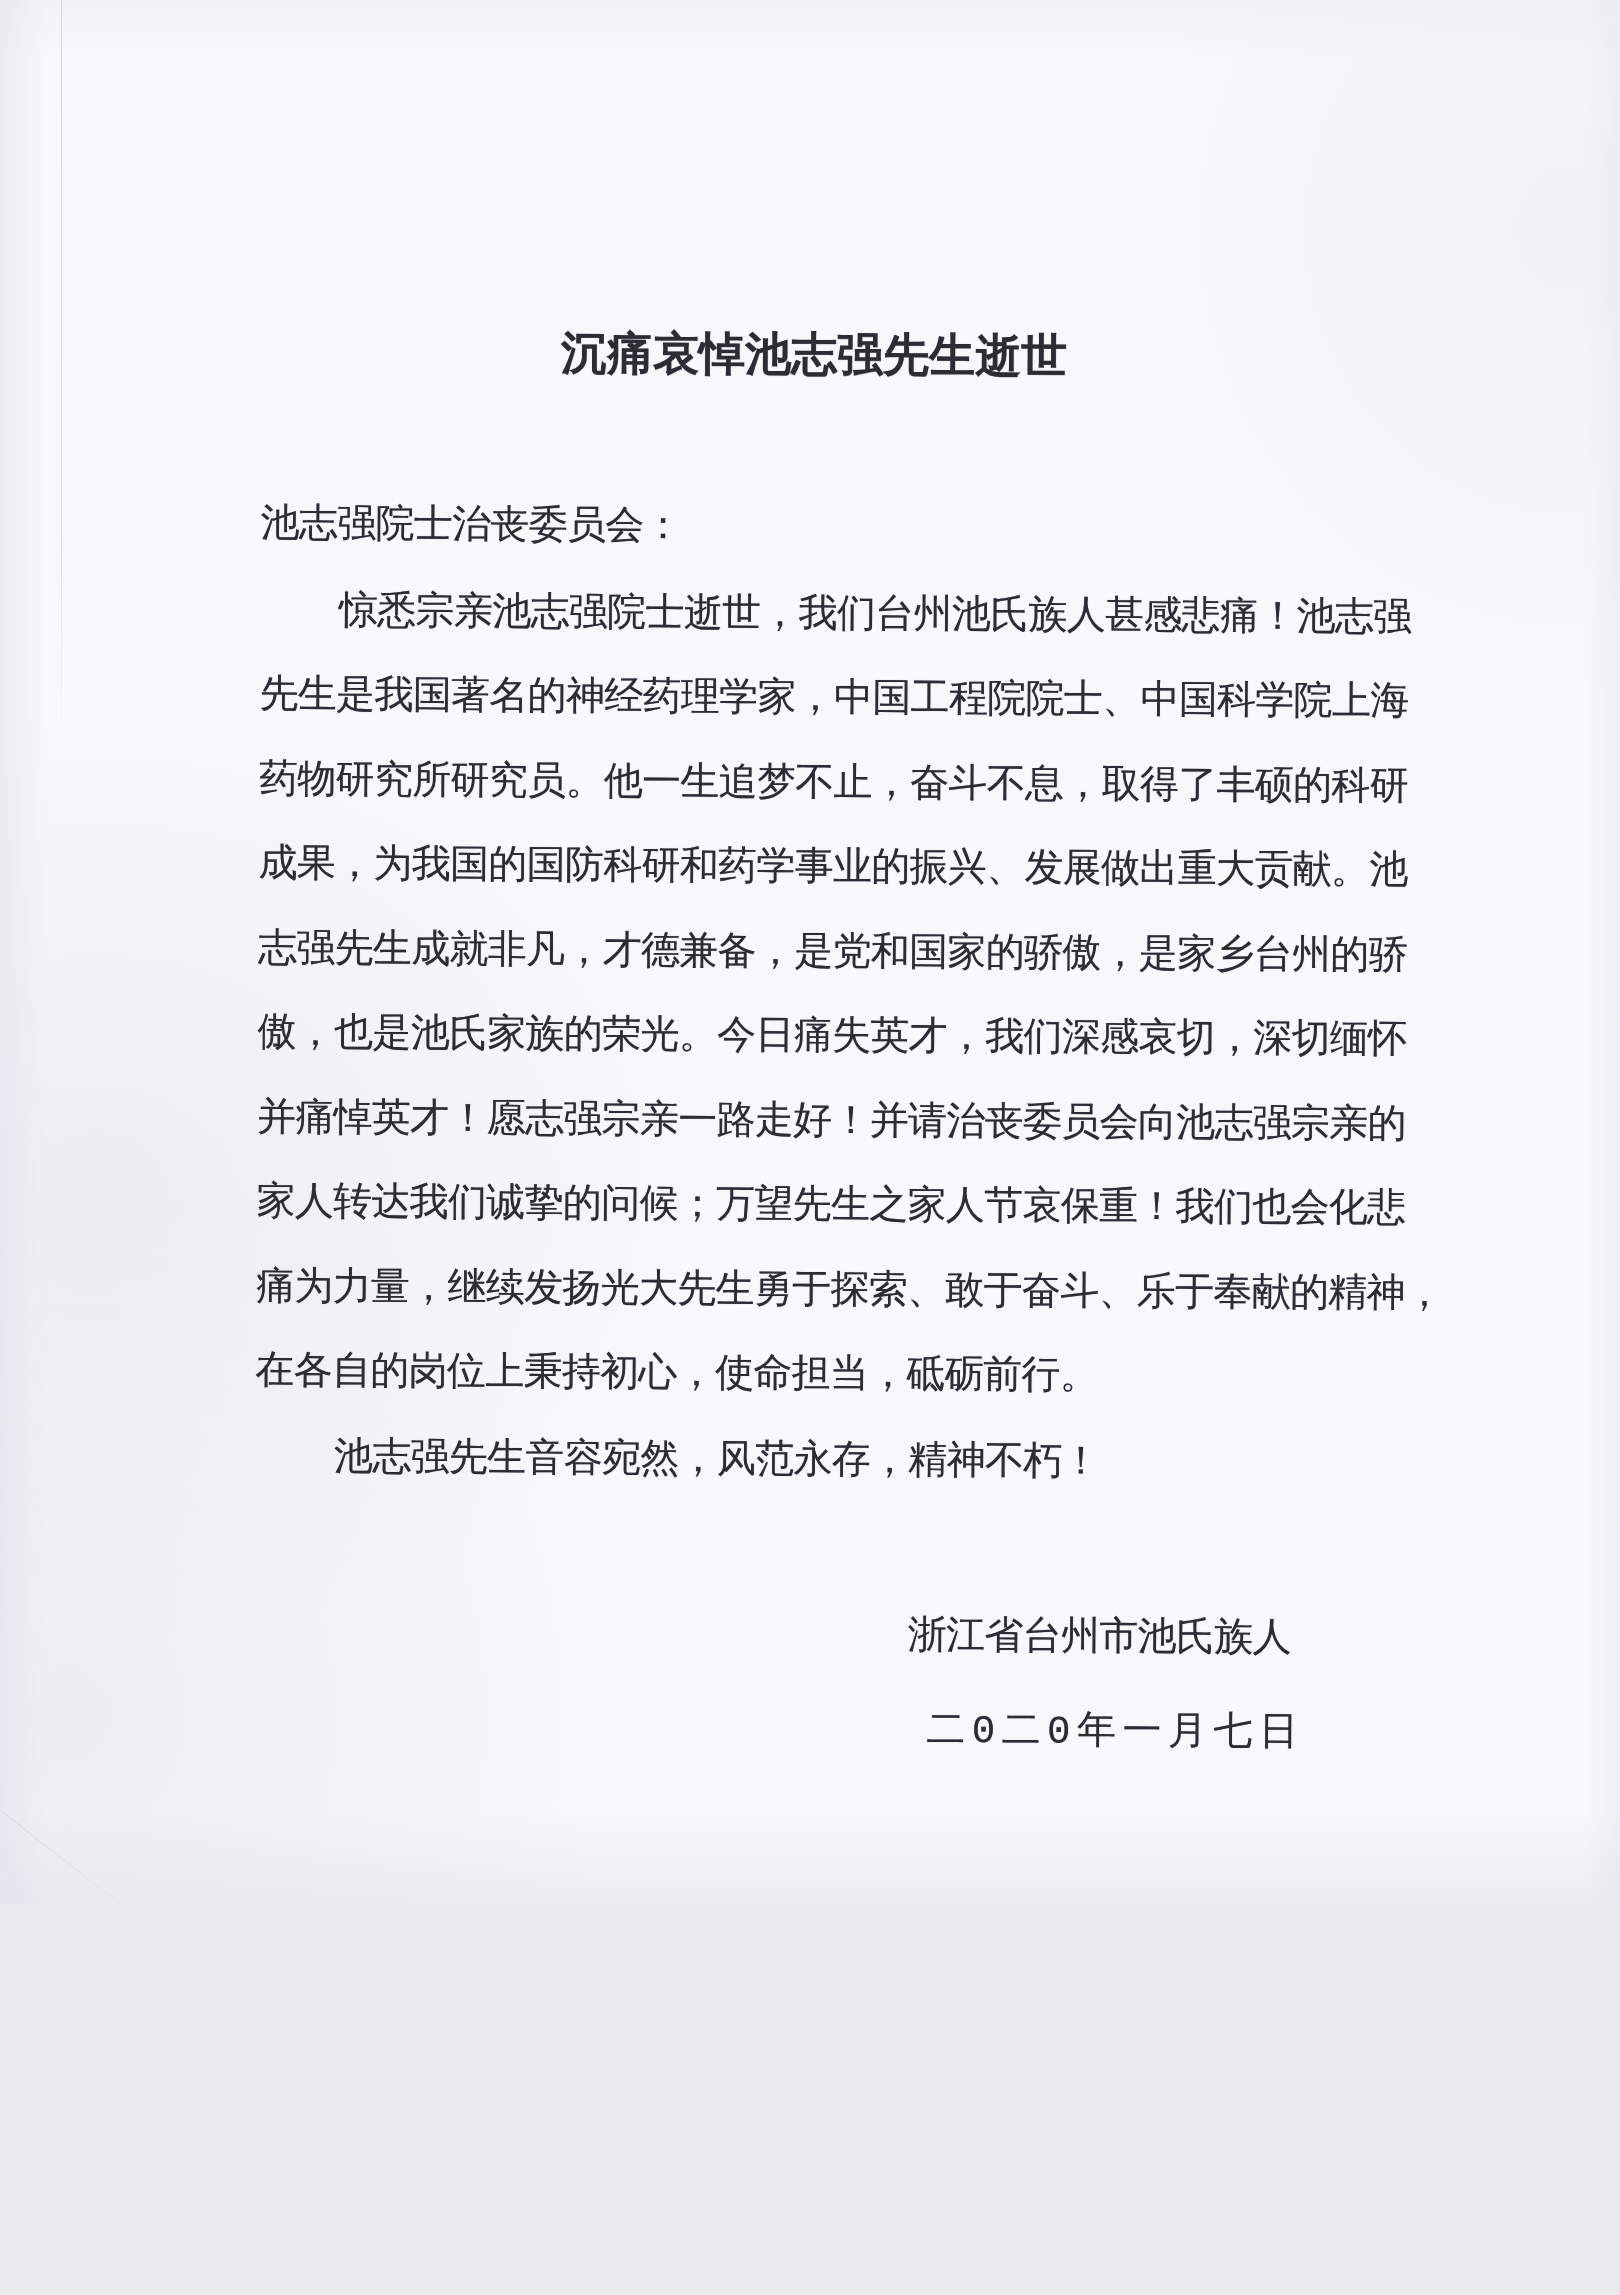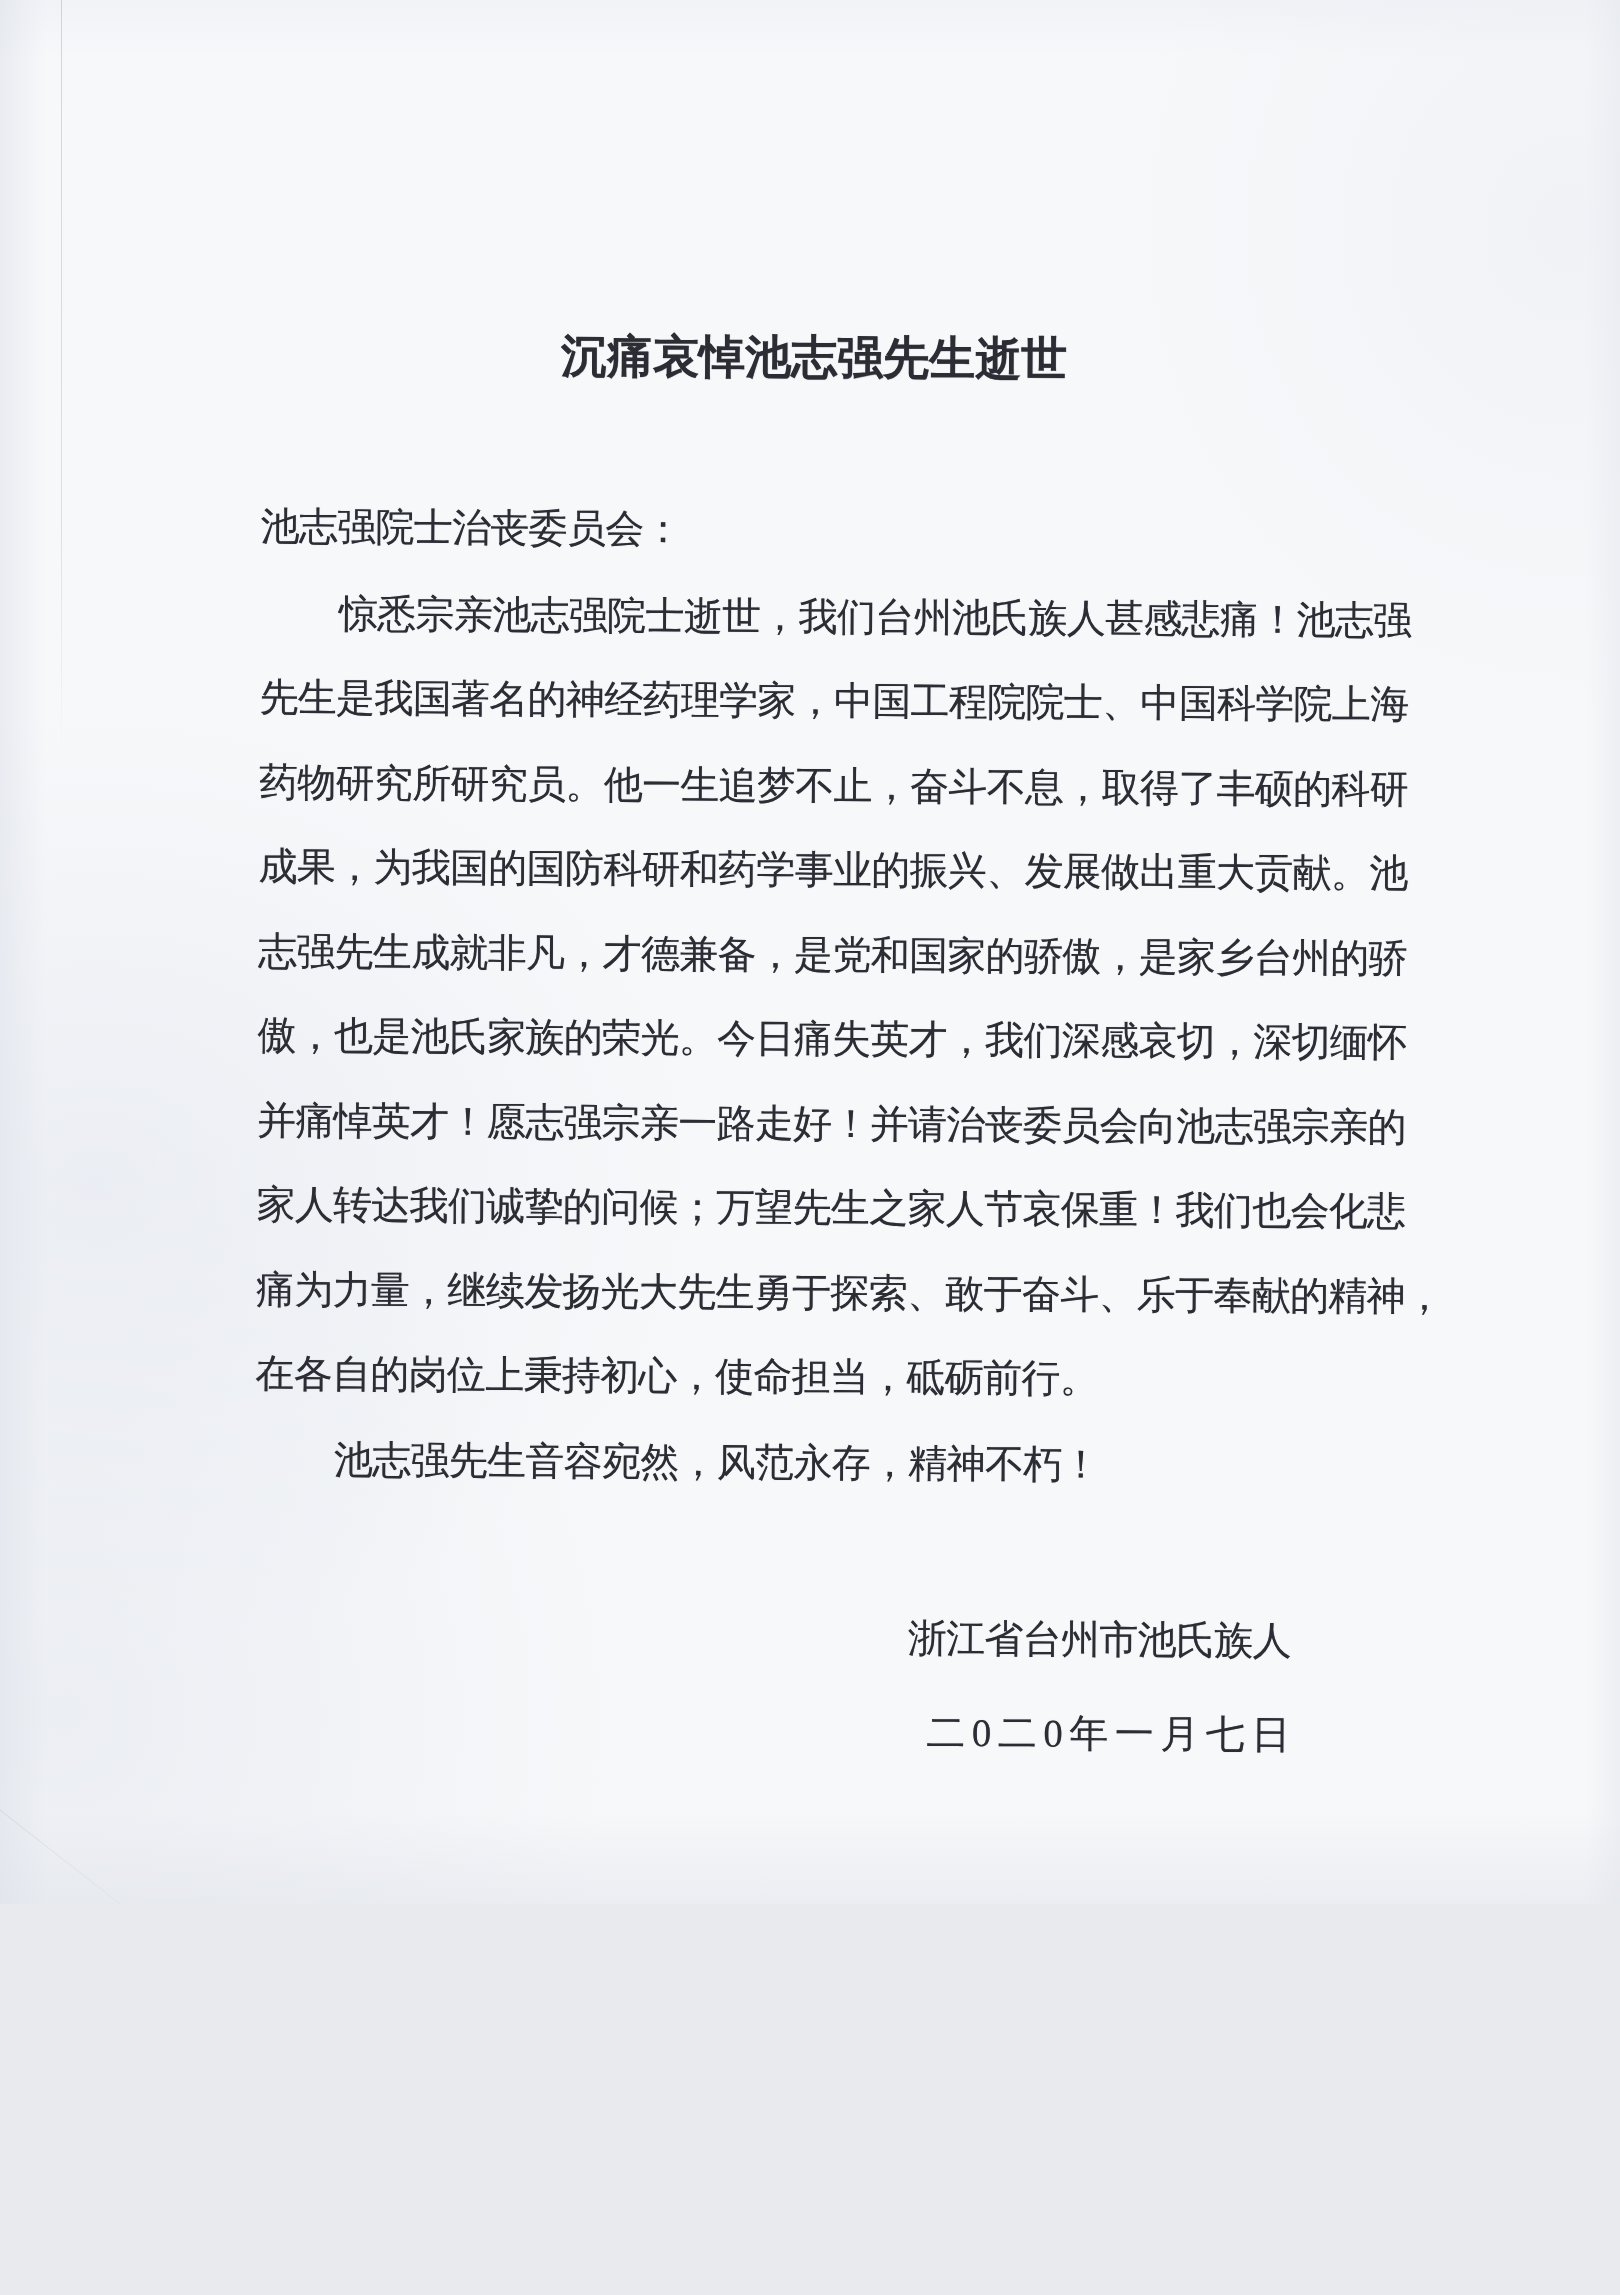--- a/index.html
+++ b/index.html
@@ -15,21 +15,21 @@
     overflow: hidden;
     background:
       radial-gradient(ellipse at 6% 62%, rgba(226,230,238,0.55), rgba(255,255,255,0) 28%),
       radial-gradient(ellipse at 4% 90%, rgba(224,228,236,0.5), rgba(255,255,255,0) 25%),
       radial-gradient(ellipse at 97% 12%, rgba(232,235,241,0.45), rgba(255,255,255,0) 20%),
       linear-gradient(90deg, rgba(221,225,233,0.55) 0px, rgba(255,255,255,0) 46px),
       linear-gradient(270deg, rgba(224,227,234,0.45) 0px, rgba(255,255,255,0) 36px),
       linear-gradient(0deg, rgba(223,226,233,0.5) 0px, rgba(255,255,255,0) 92px),
       linear-gradient(180deg, rgba(234,237,242,0.5) 0px, rgba(255,255,255,0) 59px),
       #f7f8fa;
-    font-family: Liberation Serif, serif;
+    font-family: Liberation Mono, monospace;
     color: #2c2c34;
   }
   
   .edge-line {
     position: absolute;
     left: 61px;
     top: 0;
     width: 1.3px;
     height: 758px;
     background: linear-gradient(180deg,

